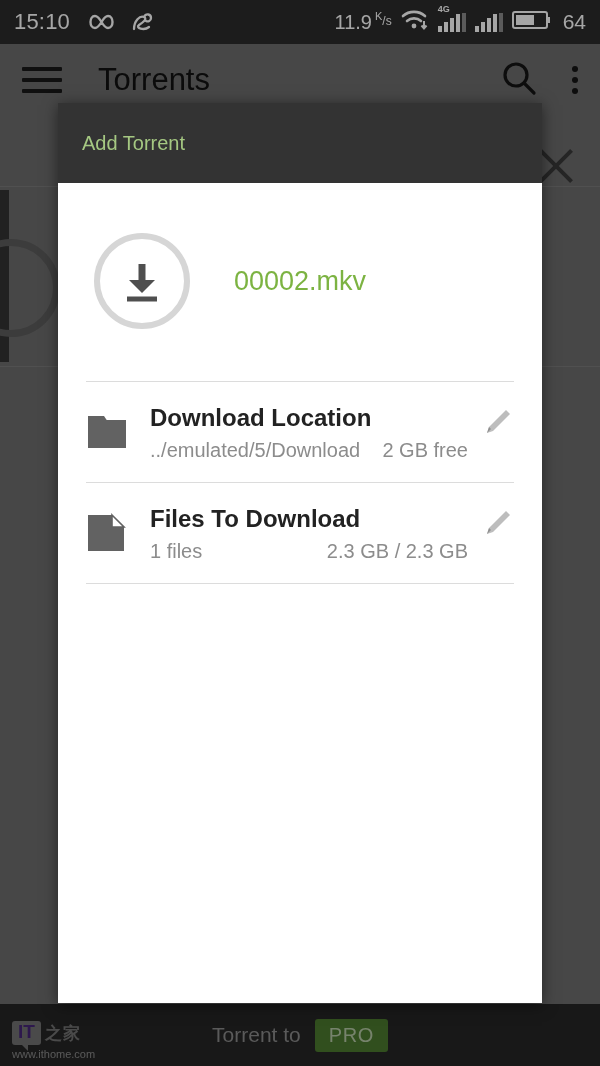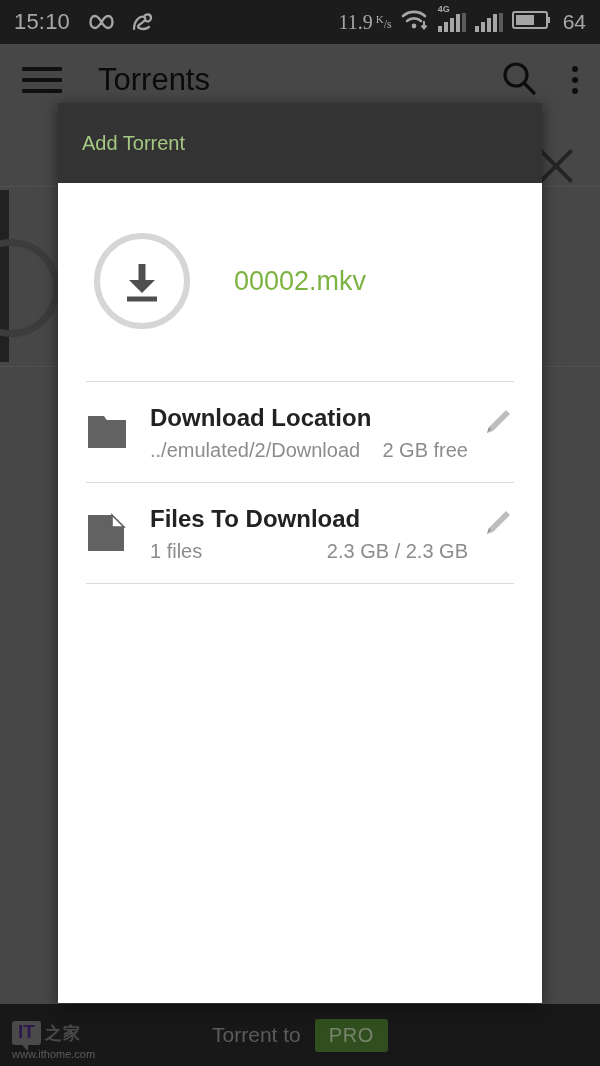--- a/index.html
+++ b/index.html
@@ -14,21 +14,21 @@
   
   .status-bar{
     position:absolute; top:0; left:0; width:600px; height:44px;
     background:#2b2b2b; display:flex; align-items:center;
     padding:0 14px; color:#ffffff;
   }
   .sb-clock{ font-size:22px; letter-spacing:.2px; }
   .sb-notif-icons{ display:flex; align-items:center; gap:14px; margin-left:16px; }
   .sb-notif-icons svg{ display:block; }
   .sb-right{ margin-left:auto; display:flex; align-items:center; gap:9px; }
-  .sb-speed{ font-size:20px; display:flex; align-items:center;font-family:Liberation Serif, serif; }
+  .sb-speed{ font-size:20px; display:flex; align-items:flex-start; }
   .sb-speed .unit{ font-size:12px; margin-left:3px; line-height:1; }
   .sb-speed .unit sup{ font-size:11px; }
   .sb-batt-num{ font-size:21px; margin-left:2px; }
 
   .bars{ display:flex; align-items:flex-end; gap:2px; height:19px; }
   .bars i{ width:4px; background:#fff; display:block; }
   .bars i.off{ background:#8d8d8d; }
   .sig-wrap{ position:relative; display:flex; align-items:flex-end; }
   .sig-wrap .g4{ position:absolute; top:-9px; left:0; font-size:9px; font-weight:bold; }
 
@@ -286,21 +286,21 @@
     <div class="info-row">
       <div class="info-icon">
         <svg width="46" height="40" viewBox="0 0 46 40">
           <path d="M2 4 H18 L22 10 H2 Z" fill="#626262"></path>
           <path d="M2 8 H40 V36 H2 Z" fill="#626262"></path>
         </svg>
       </div>
       <div class="info-main">
         <div class="info-title">Download Location</div>
         <div class="info-sub-line">
-          <span class="info-sub">../emulated/2/Download</span>
+          <span class="info-sub">../emulated/5/Download</span>
           <span class="info-meta">2 GB free</span>
         </div>
       </div>
       <div class="edit-btn">
         <svg width="34" height="34" viewBox="0 0 34 34">
           <path d="M26 4 L30 8 L13 25 L7 27 L9 21 Z" fill="#bdbdbd"></path>
           <path d="M7 27 L9 21 L11 23 Z" fill="#8f8f8f"></path>
         </svg>
       </div>
     </div>

